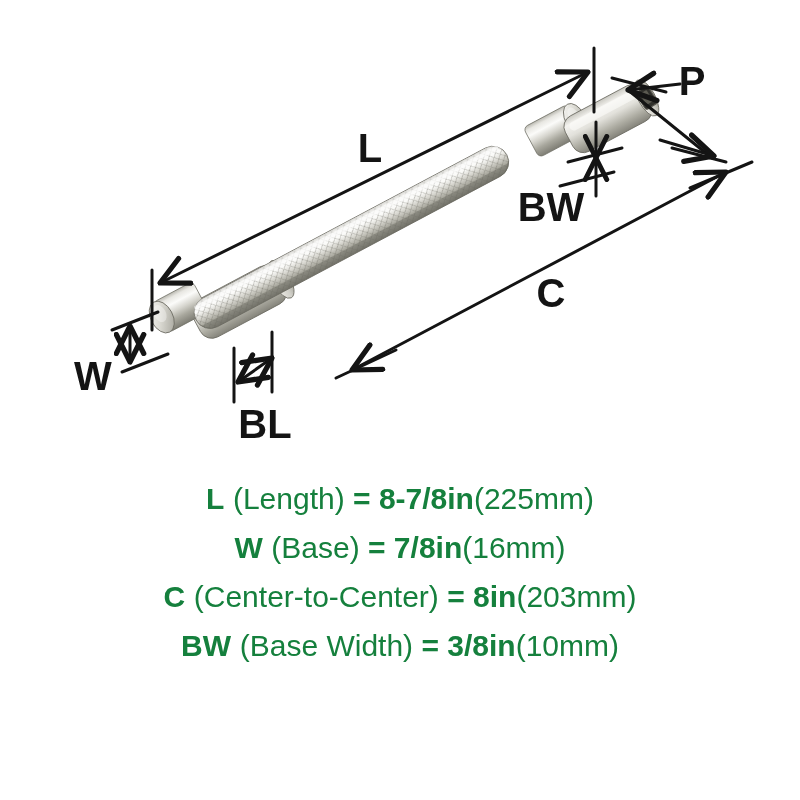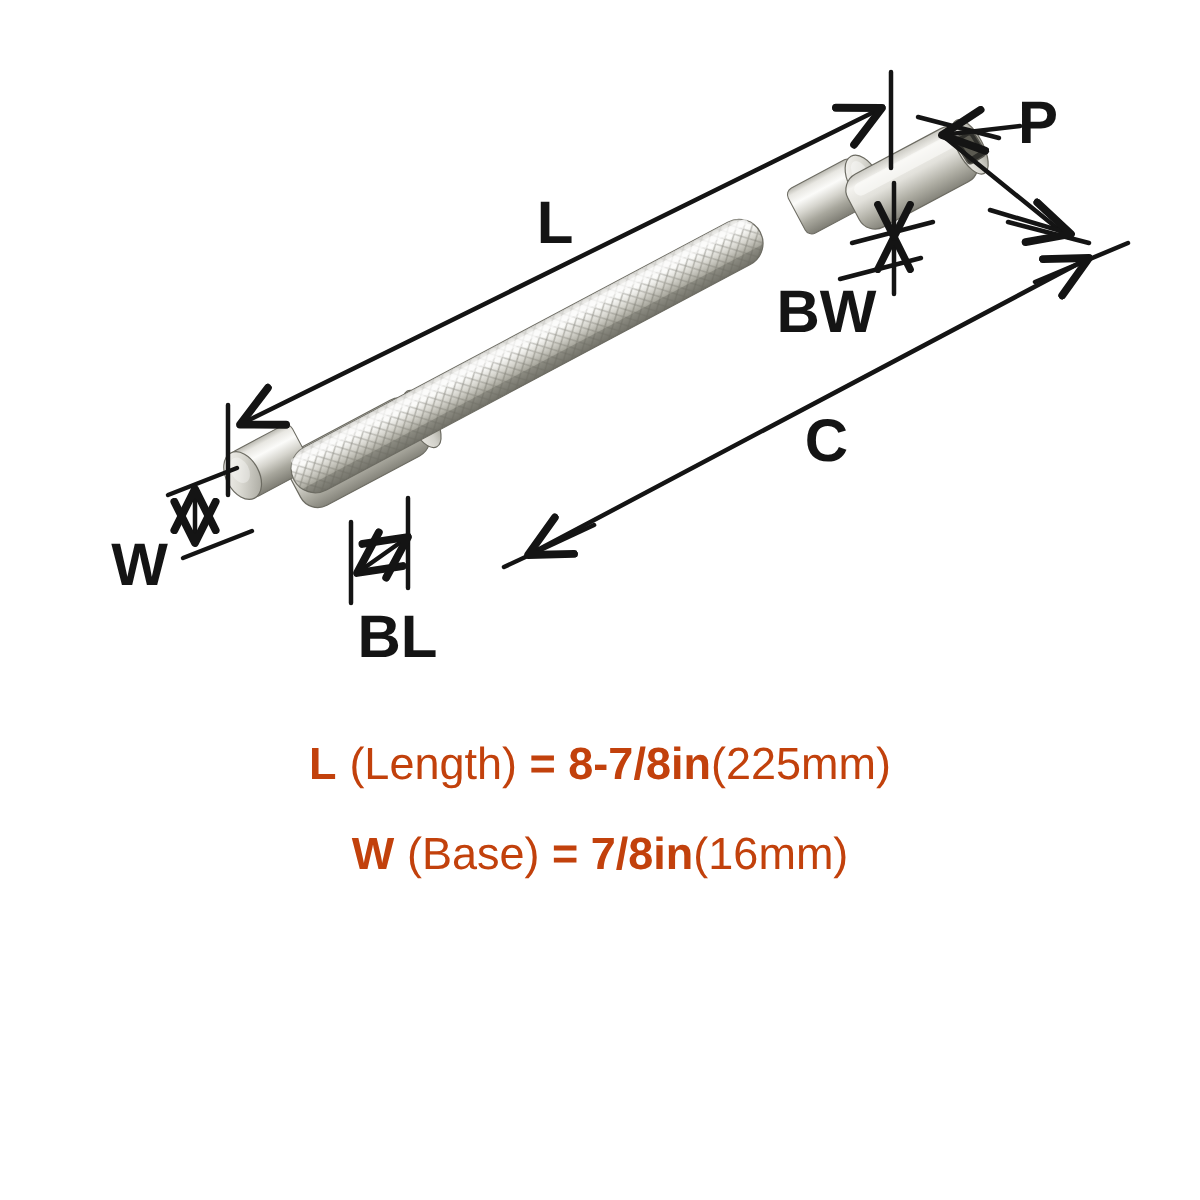--- a/index.html
+++ b/index.html
@@ -49,24 +49,23 @@
     flex-direction: column;
     align-items: center;
     justify-content: flex-start;
     padding-top: 4px;
     box-sizing: border-box;
   }
   .legend-line {
     font-family: "Liberation Sans", sans-serif;
     font-size: 30px;
     line-height: 49px;
-    color: #c2410c;
+    color: #15803d;
     white-space: nowrap;
     text-align: center;
-    margin-top: 11px;
   }
   .sym {
     font-weight: bold;
     letter-spacing: 0.2px;
   }
   .name {
     font-weight: normal;
   }
   .eq {
     font-weight: bold;
@@ -234,13 +233,25 @@
     <span class="name">(Length)</span>
     <span class="eq">=</span>
     <span class="imp">8-7/8in</span><span class="met">(225mm)</span>
   </div>
   <div class="legend-line">
     <span class="sym">W</span>
     <span class="name">(Base)</span>
     <span class="eq">=</span>
     <span class="imp">7/8in</span><span class="met">(16mm)</span>
   </div>
+  <div class="legend-line">
+    <span class="sym">C</span>
+    <span class="name">(Center-to-Center)</span>
+    <span class="eq">=</span>
+    <span class="imp">8in</span><span class="met">(203mm)</span>
+  </div>
+  <div class="legend-line">
+    <span class="sym">BW</span>
+    <span class="name">(Base Width)</span>
+    <span class="eq">=</span>
+    <span class="imp">3/8in</span><span class="met">(10mm)</span>
+  </div>
 </div>
 
 </body></html>

